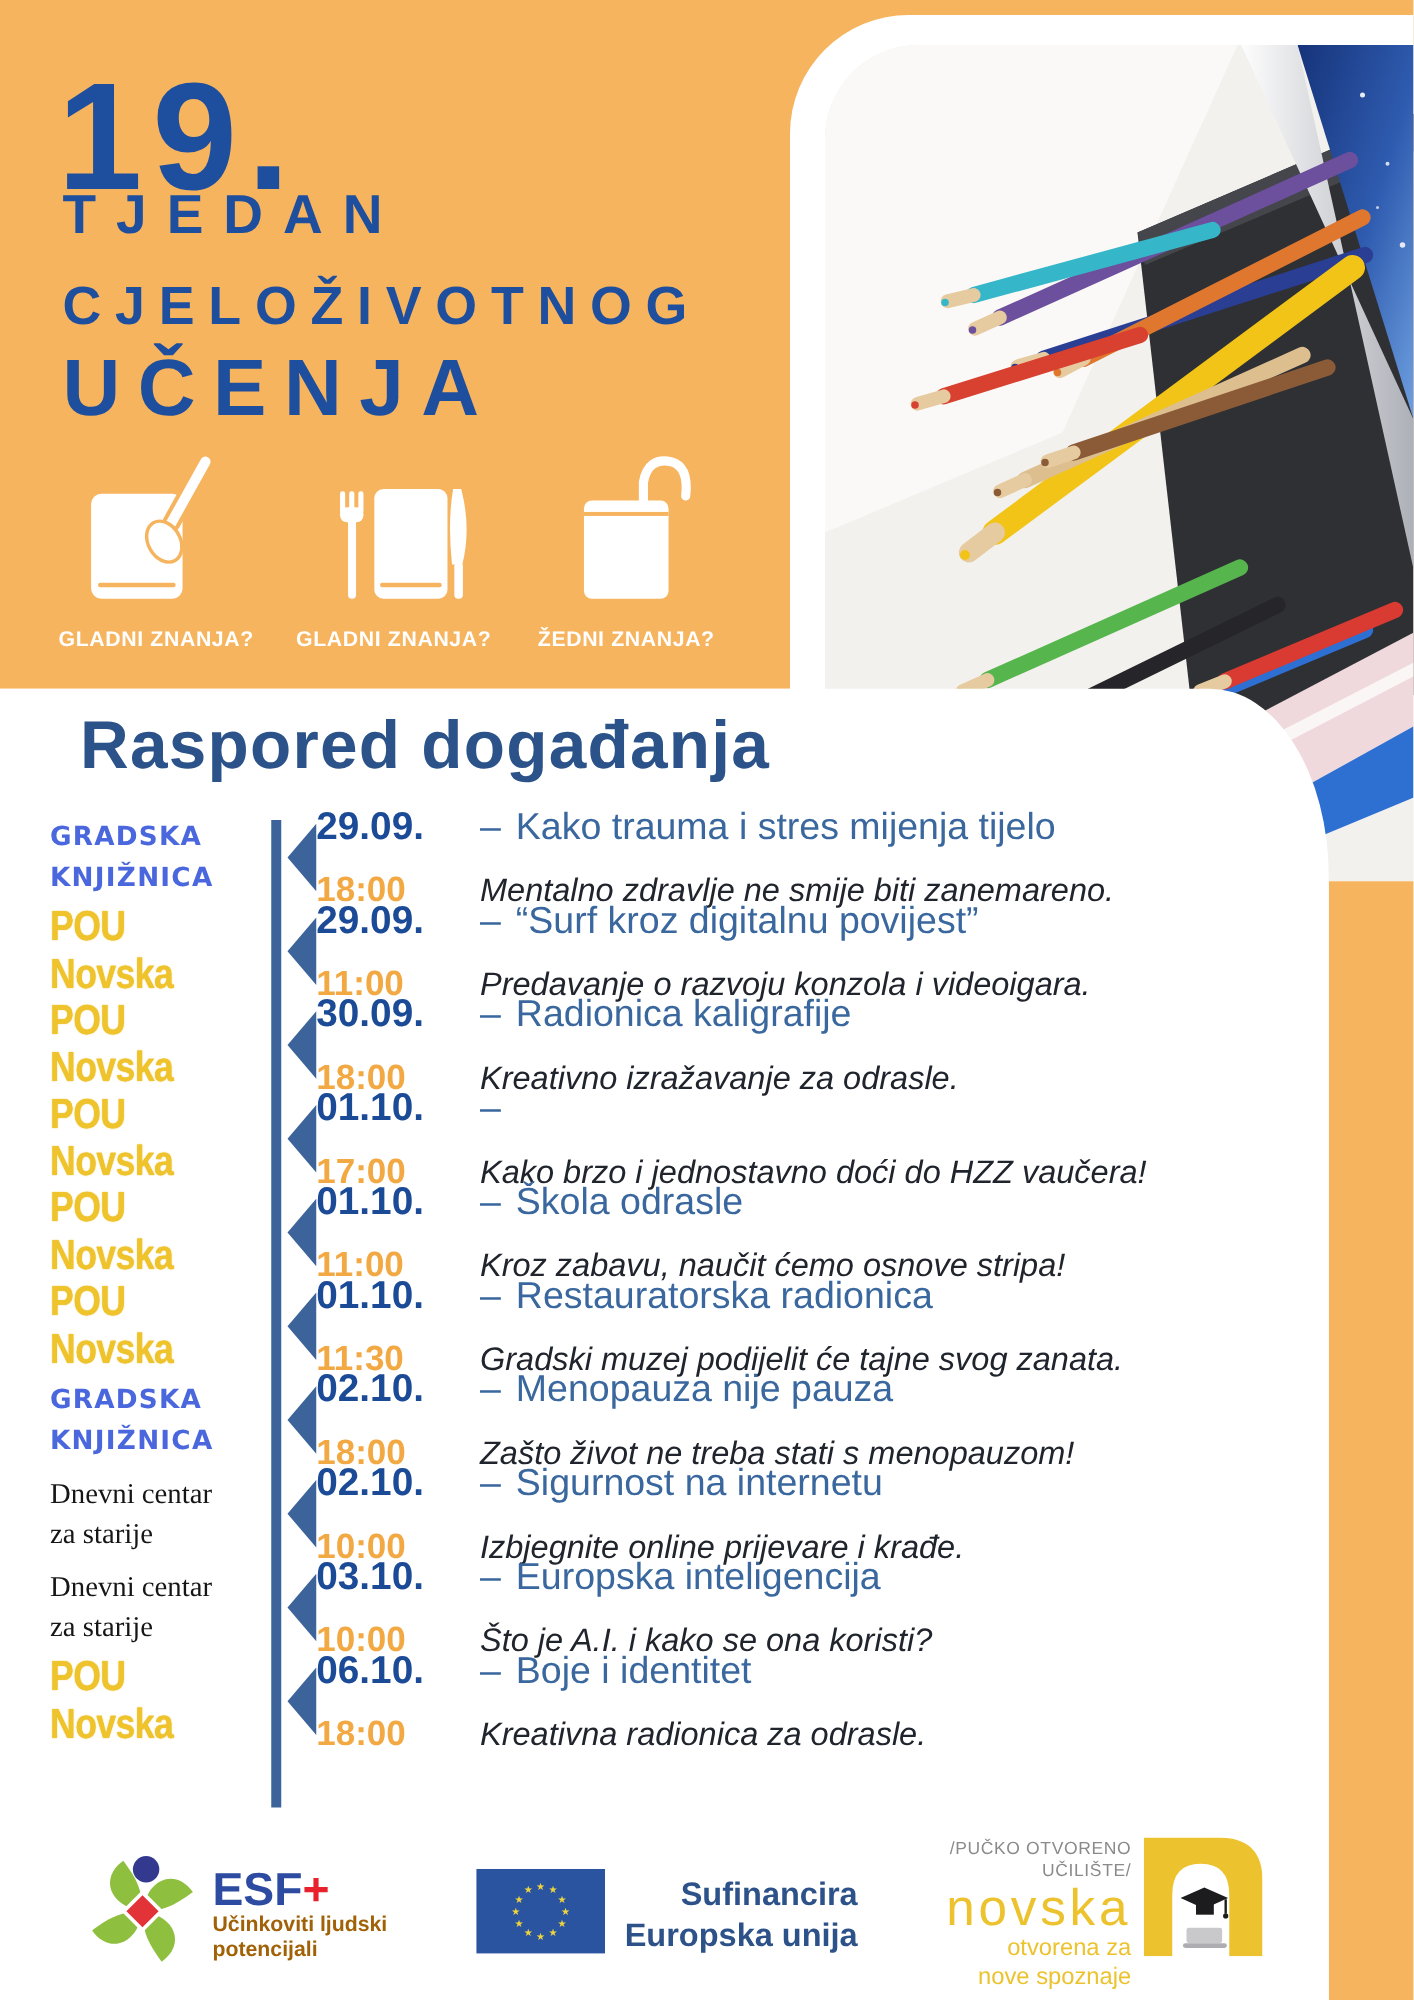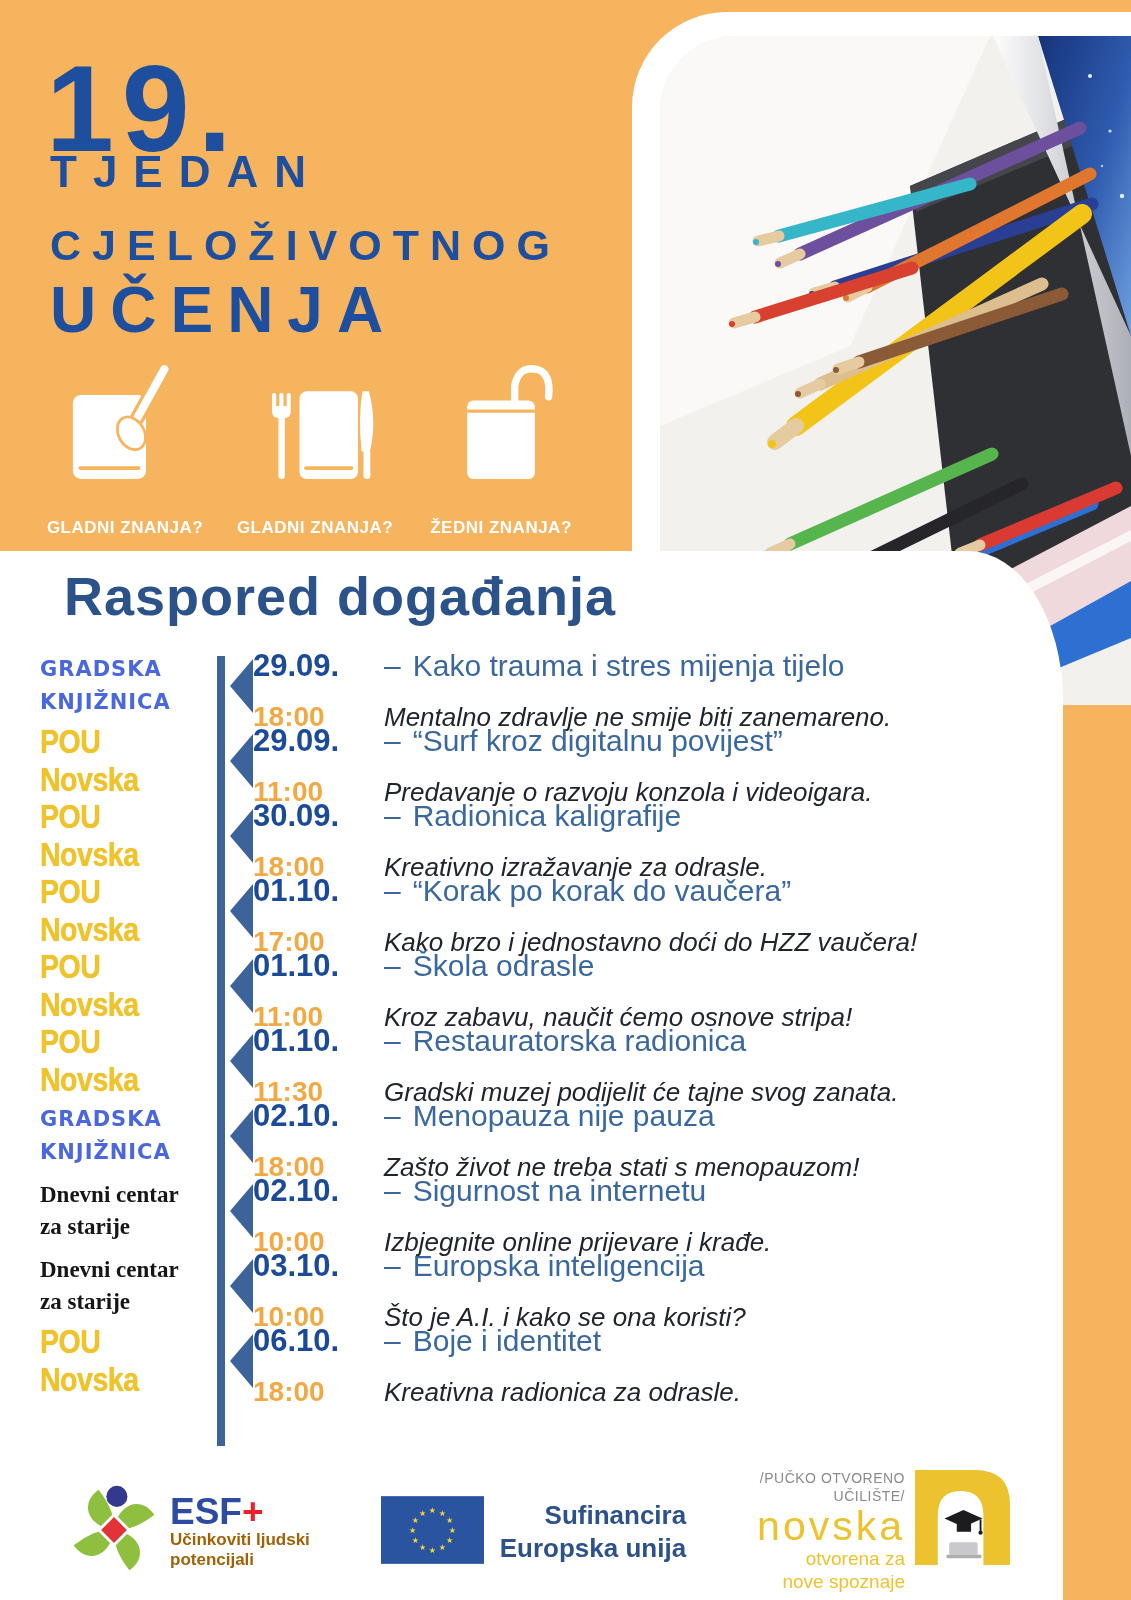--- a/index.html
+++ b/index.html
@@ -16,51 +16,51 @@
     color:#1E4F9E;letter-spacing:8px;line-height:1;}
   .title-1{position:absolute;left:50px;top:150px;font-size:44px;font-weight:bold;
     color:#1E4F9E;letter-spacing:16px;line-height:1;}
   .title-2{position:absolute;left:50px;top:224px;font-size:43px;font-weight:bold;
     color:#1E4F9E;letter-spacing:11px;line-height:1;}
   .title-3{position:absolute;left:50px;top:278px;font-size:64px;font-weight:bold;
     color:#1E4F9E;letter-spacing:14px;line-height:1;}
 
   .tagline{position:absolute;top:362px;width:186px;text-align:center;}
   .tagline .ticon{height:128px;display:flex;align-items:flex-end;justify-content:center;}
-  .tagline .tlabel{margin-top:28px;color:#ffffff;font-weight:bold;font-size:17px;letter-spacing:.5px;}
+  .tagline .tlabel{margin-top:12px;color:#ffffff;font-weight:bold;font-size:17px;letter-spacing:.5px;}
   .tag-1{left:32px;} .tag-2{left:222px;} .tag-3{left:408px;}
 
   
   .photo-frame{position:absolute;left:632px;top:12px;width:499px;height:693px;
     background:#ffffff;border-top-left-radius:95px;}
   .photo{position:absolute;left:28px;top:24px;width:471px;height:669px;
     border-top-left-radius:75px;overflow:hidden;background:#f2f1ee;}
 
   
   .card{position:absolute;left:0;top:551px;width:1063px;height:1098px;background:#ffffff;
     border-top-right-radius:95px 150px;}
   .heading{position:absolute;left:64px;top:14px;font-size:54px;font-weight:bold;
     color:#2C5389;letter-spacing:1px;}
 
   
   .schedule{position:absolute;left:40px;top:97px;width:1000px;}
   .tl-line{position:absolute;left:177px;top:8px;width:8px;height:790px;background:#3D639B;}
   .row{position:relative;height:75px;display:flex;align-items:stretch;}
-  .venue{width:168px;display:flex;flex-direction:column;justify-content:center;font-weight:bold;}
+  .venue{width:168px;display:flex;flex-direction:column;justify-content:center;}
   .venue span{display:block;}
   .v-library{font-family:"DejaVu Sans", sans-serif;font-weight:bold;color:#4A67DE;
     font-size:21px;letter-spacing:1px;line-height:1.55;}
   .v-pou{color:#EFC32B;font-weight:bold;font-size:30px;letter-spacing:-.5px;
     transform:scale(.95,1.12);transform-origin:left center;text-shadow:0 0 1px #e8b81f;}
   .v-daycare{font-family:"Liberation Serif", serif;color:#161616;font-size:23px;line-height:1.35;}
   .tlcol{width:36px;position:relative;}
   .arrow{position:absolute;right:-9px;top:50%;margin-top:-27px;width:0;height:0;
     border-top:27px solid transparent;border-bottom:27px solid transparent;
     border-right:23px solid #3D639B;}
-  .content{flex:1;padding-left:9px;display:flex;flex-direction:column;gap:13px;}
+  .content{flex:1;padding-left:9px;display:flex;flex-direction:column;justify-content:center;gap:13px;}
   .line1,.line2{display:flex;align-items:baseline;}
   .date{width:131px;font-size:31px;font-weight:bold;color:#1B4A97;flex:none;}
   .dash{font-size:30px;color:#3A689E;margin-right:12px;}
   .etitle{font-size:30px;color:#3A689E;white-space:nowrap;}
   .line2{margin-top:4px;}
   .time{width:131px;font-size:28px;font-weight:bold;color:#F2A943;flex:none;}
   .desc{font-size:26px;font-style:italic;color:#20242C;white-space:nowrap;}
 
   
   .footer{position:absolute;left:66px;top:919px;width:944px;display:flex;
@@ -274,21 +274,20 @@
         <div class="venue v-pou">
           <span>POU Novska</span>
         </div>
         <div class="tlcol">
             <div class="arrow"></div>
           </div>
         <div class="content">
           <div class="line1">
               <span class="date">01.10.</span>
               <span class="dash">–</span>
-              <span class="etitle">“Korak po korak do vaučera”</span>
             </div>
           <div class="line2">
               <span class="time">17:00</span>
               <span class="desc">Kako brzo i jednostavno doći do HZZ vaučera!</span>
             </div>
         </div>
       </div>
 
       <div class="row">
         <div class="venue v-pou">

